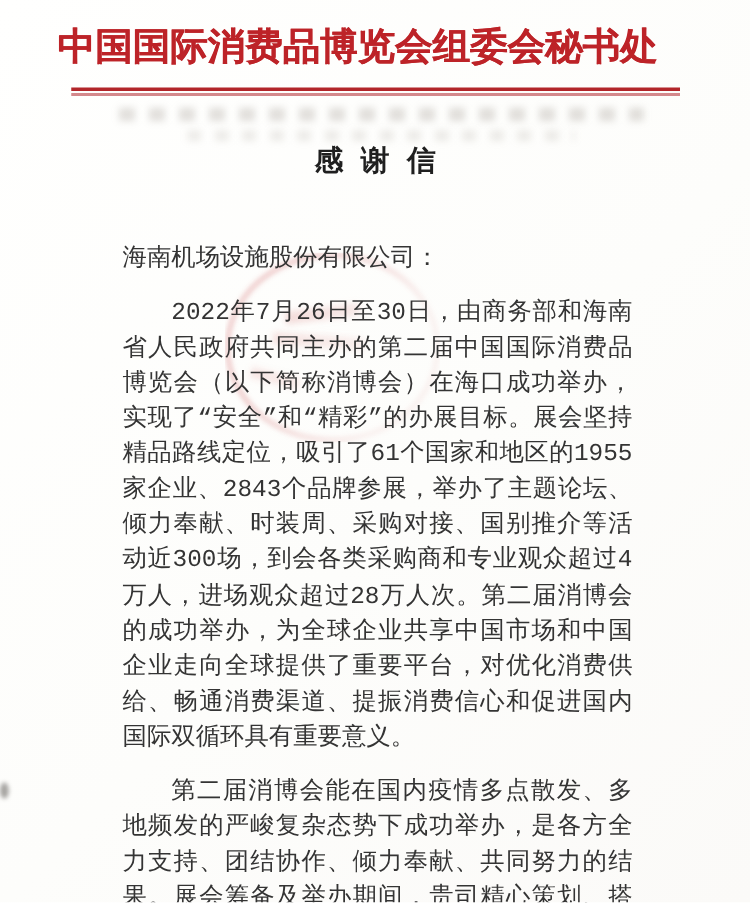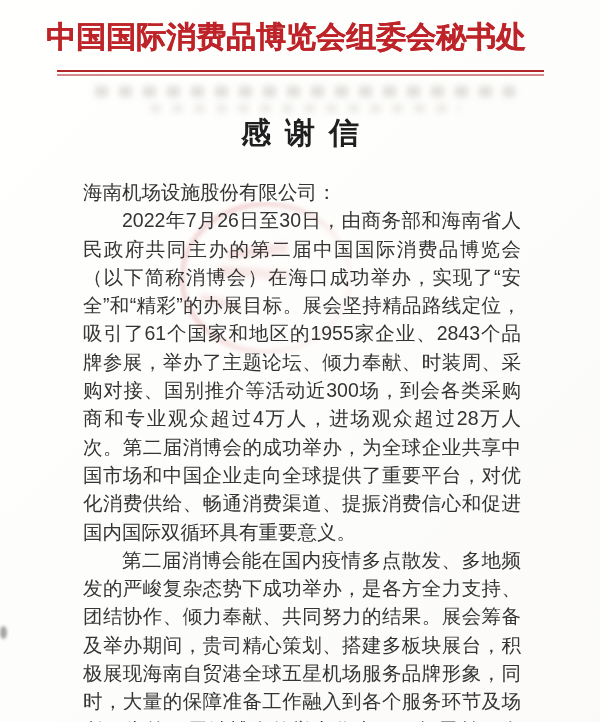--- a/index.html
+++ b/index.html
@@ -11,21 +11,21 @@
     height: 722px;
     overflow: hidden;
     background: #ffffff;
   }
   .page {
     position: relative;
     width: 600px;
     height: 722px;
     overflow: hidden;
     background: linear-gradient(135deg, #fffffe 0%, #fdfdfb 55%, #fbfaf8 100%);
-    font-family: Liberation Sans, sans-serif;
+    font-family: Liberation Mono, monospace;
   }
 
   
   .org-name {
     position: absolute;
     top: 17px;
     left: 0;
     width: 100%;
     text-align: center;
     transform: translateX(-14px);
@@ -126,40 +126,40 @@
   }
 
   
   .letter-title {
     position: absolute;
     top: 113px;
     left: 0;
     width: 100%;
     margin: 0;
     text-align: center;
-    font-size: 30px;
+    font-size: 23px;
     font-weight: bold;
     color: #1f1f1f;
     letter-spacing: 14px;
     text-indent: 14px;
   }
 
   
   .letter-body {
     position: absolute;
     top: 178px;
     left: 83px;
     width: 438px;
     font-size: 19.5px;
     line-height: 28.3px;
     color: #343434;
     text-align: justify;
   }
   .letter-body p {
-    margin: 0;
+    margin: 15px;
     padding: 0;
   }
   .para {
     text-indent: 2em;
   }
 
   
   .smudge {
     position: absolute;
     left: 0;

